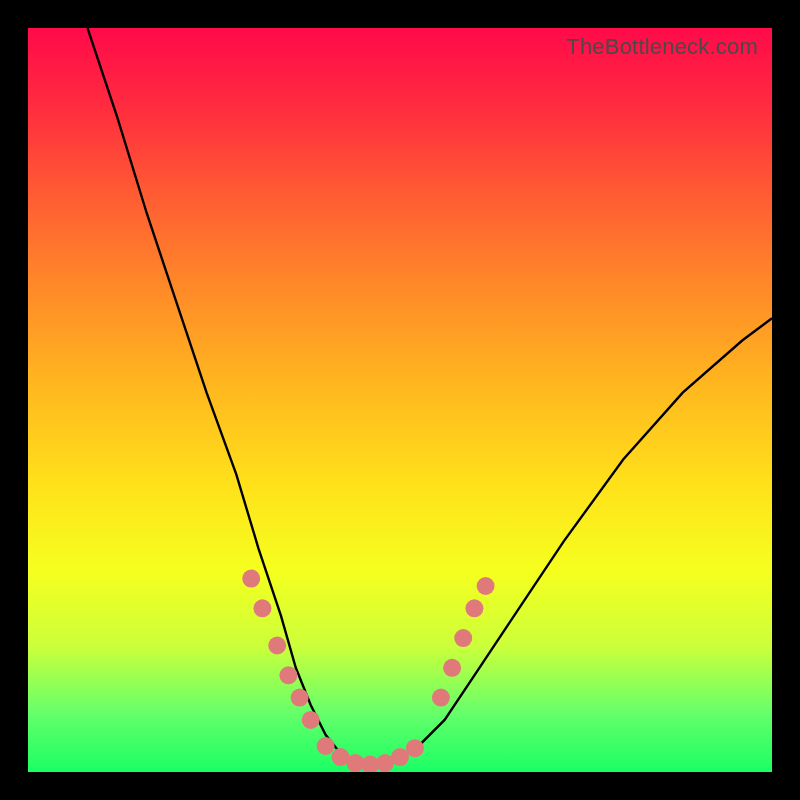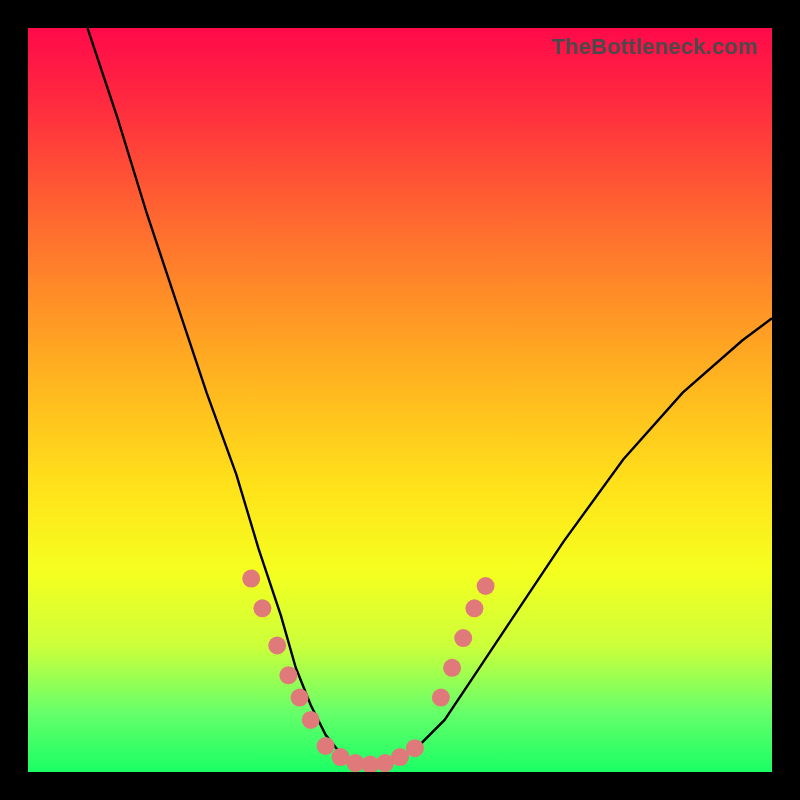--- a/index.html
+++ b/index.html
@@ -34,21 +34,21 @@
       #ccff3a 83%,
       #66ff6a 92%,
       #1aff64 100%);
   }
   .attribution {
     position: absolute;
     top: 6px;
     right: 14px;
     color: #4a4a4a;
     font-size: 22px;
-    font-weight: 700;
+    font-weight: 400;
     letter-spacing: 0.2px;
     pointer-events: none;
   }
   svg.curve {
     position: absolute;
     left: 0;
     top: 0;
     width: 744px;
     height: 744px;
   }

